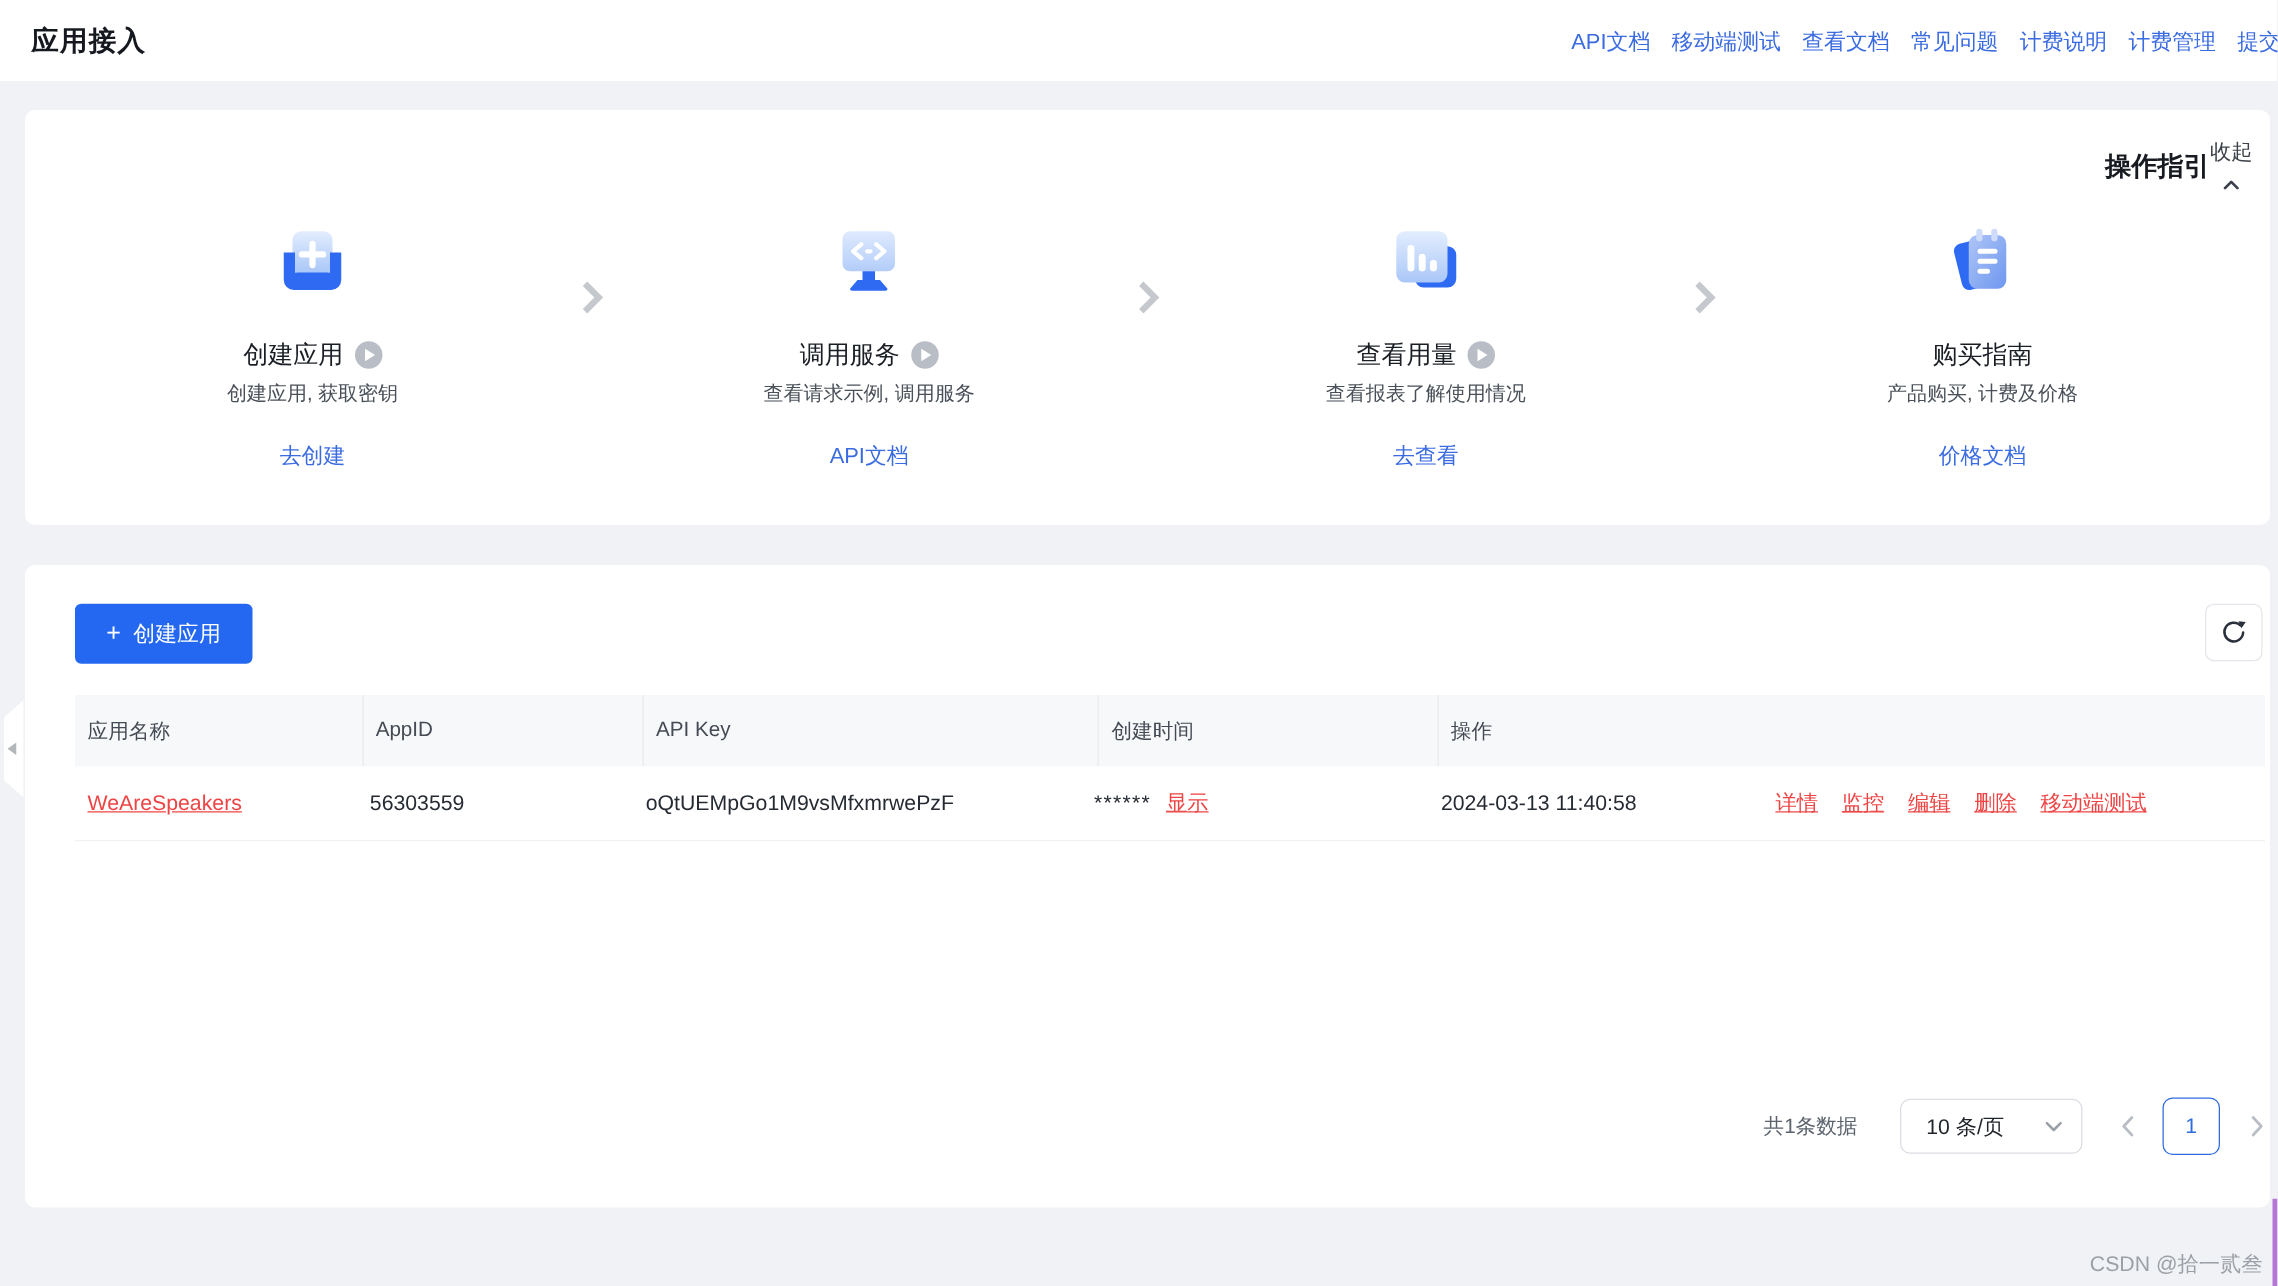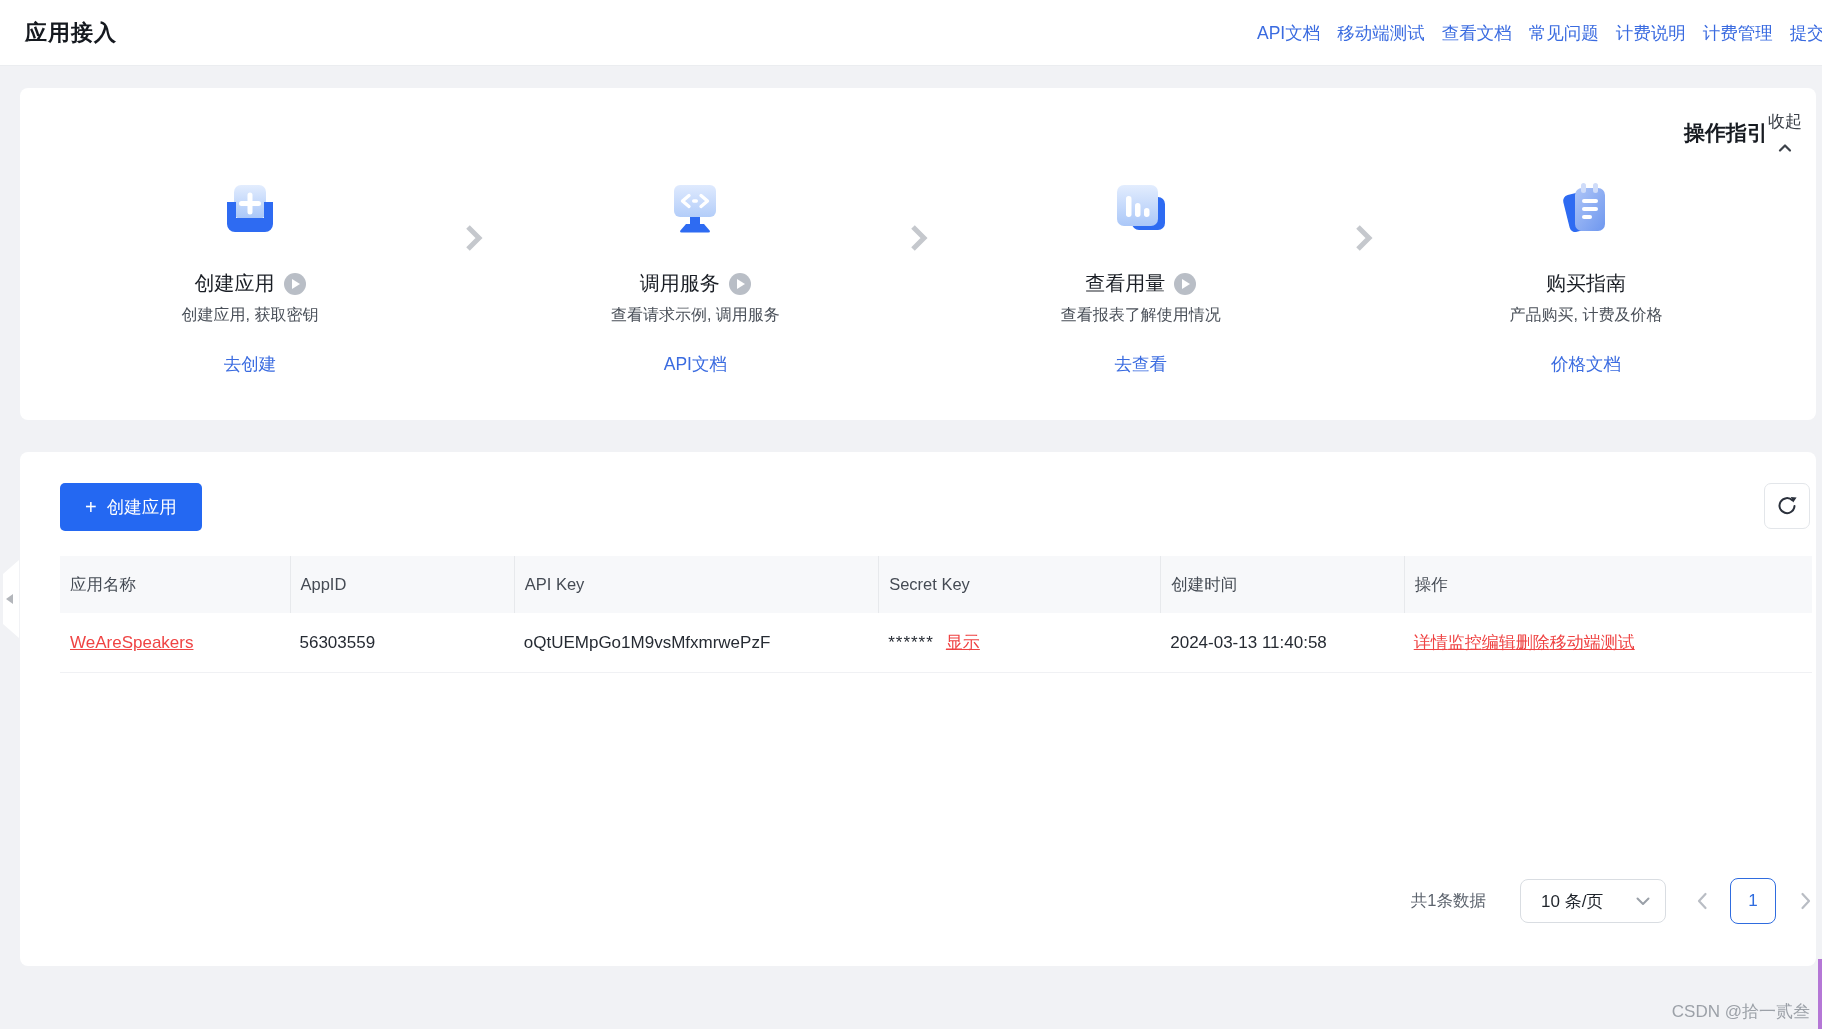--- a/index.html
+++ b/index.html
@@ -60,24 +60,24 @@
     display:flex; align-items:center; }
   .th + .th { border-left:1px solid #e7e9ec; }
   .trow { display:flex; height:60px; align-items:center; border-bottom:1px solid #f0f1f4;
     font-size:17px; color:#262b33; }
   .td { padding-left:10px; display:flex; align-items:center; }
   .c-name   { width:13.1%; }
   .c-appid  { width:12.8%; }
   .c-apikey { width:20.8%; }
   .c-secret { width:16.1%; }
   .c-time   { width:13.9%; }
-  .c-act    { width:23.3%; }
+  .c-act    { width:23.3%;margin-left:28px; }
   .blue-link { color:#ef4444; cursor:pointer;text-decoration:underline; }
   .secret-mask { letter-spacing:1px; margin-right:12px; }
-  .row-actions { display:flex; }
+  .row-actions { display:flex; gap:19px; }
 
   
   .pagination { position:absolute; right:4px; bottom:42px; display:flex; align-items:center; }
   .pg-total { font-size:16.5px; color:#5c636d; margin-right:34px; }
   .pg-size { width:146px; height:44px; border:1px solid #d9dde2; border-radius:8px;
     display:flex; align-items:center; justify-content:space-between; padding:0 15px 0 20px;
     font-size:17px; color:#1f242b; margin-right:30px; background:#fff; cursor:pointer; }
   .pg-arrow { display:flex; align-items:center; cursor:pointer; }
   .pg-prev { margin-right:22px; }
   .pg-page { width:46px; height:46px; border:1.5px solid #2f6cdf; border-radius:8px;
@@ -242,21 +242,20 @@
         <path d="M14.8 2.0 L20.6 2.6 L17.2 7.6 Z" fill="#2b313c"></path>
       </svg>
     </div>
   </div>
 
   <div class="table">
     <div class="thead">
       <div class="th c-name">应用名称</div>
       <div class="th c-appid">AppID</div>
       <div class="th c-apikey">API Key</div>
-      <div class="th c-secret">Secret Key</div>
       <div class="th c-time">创建时间</div>
       <div class="th c-act">操作</div>
     </div>
 
     <div class="trow">
       <div class="td c-name">
         <a class="blue-link">WeAreSpeakers</a>
       </div>
       <div class="td c-appid">56303559</div>
       <div class="td c-apikey">oQtUEMpGo1M9vsMfxmrwePzF</div>

